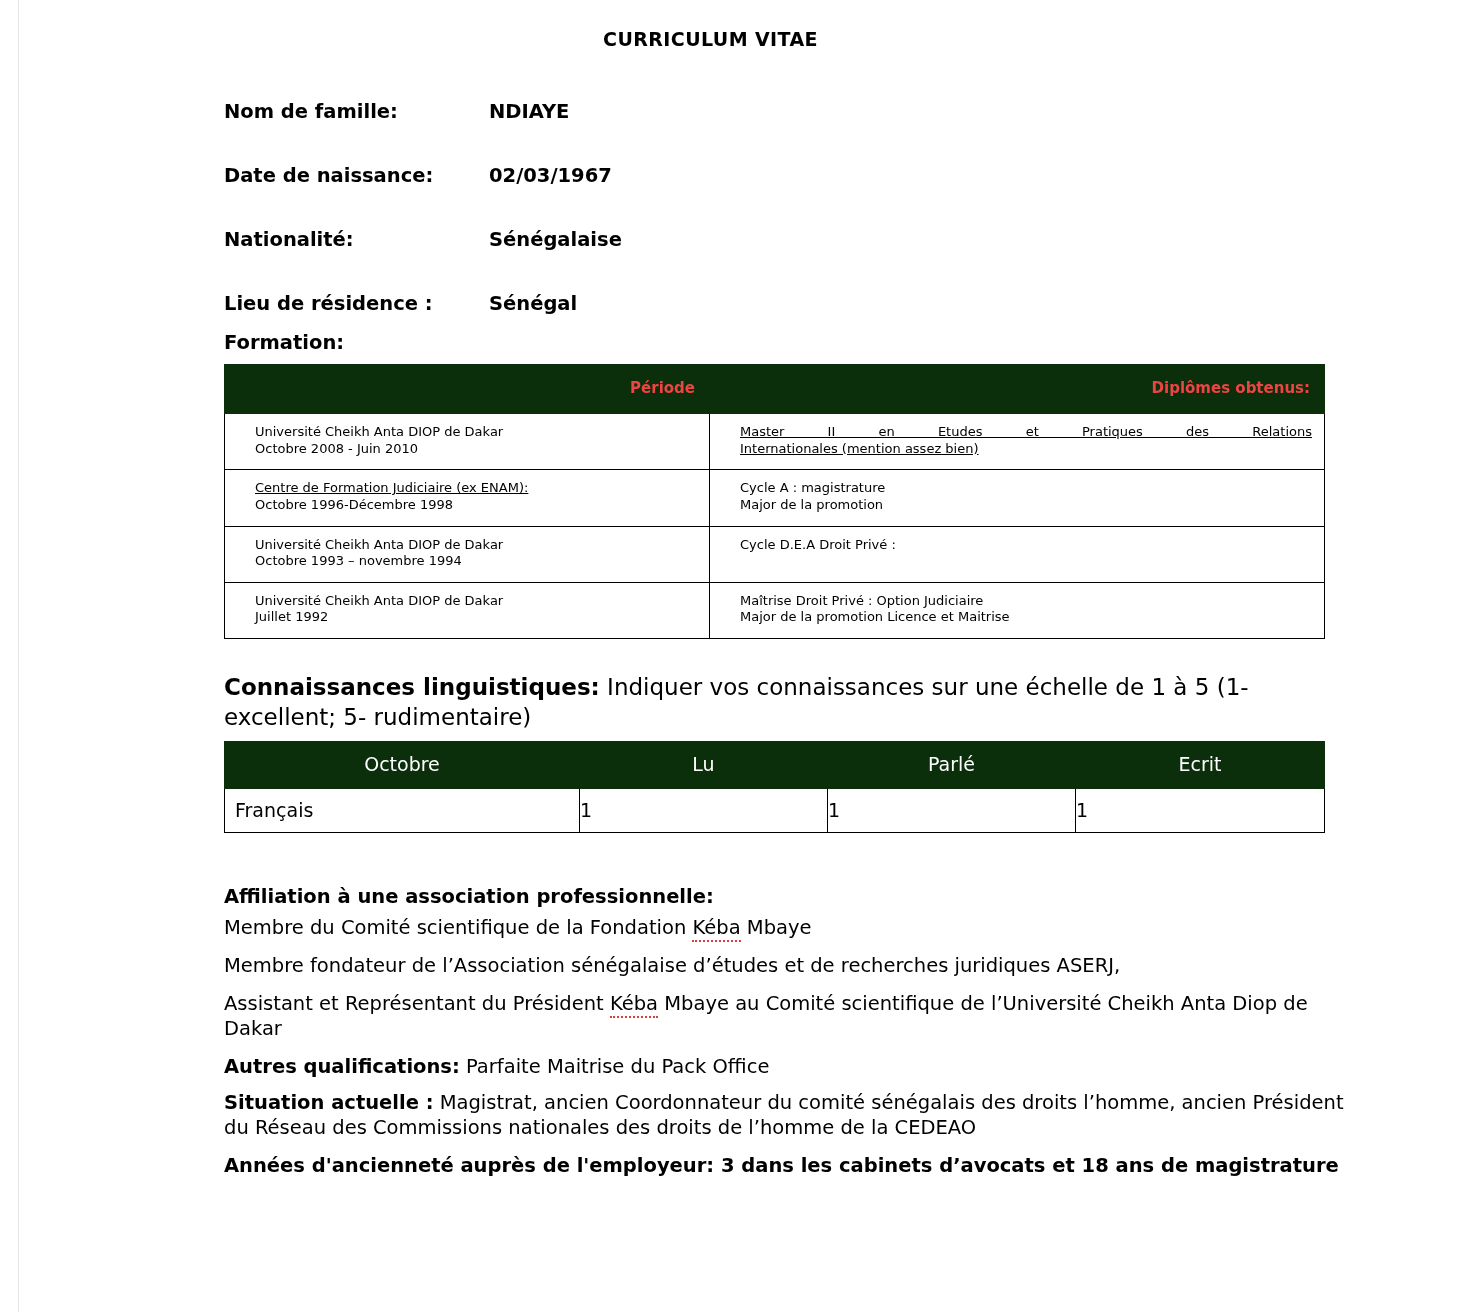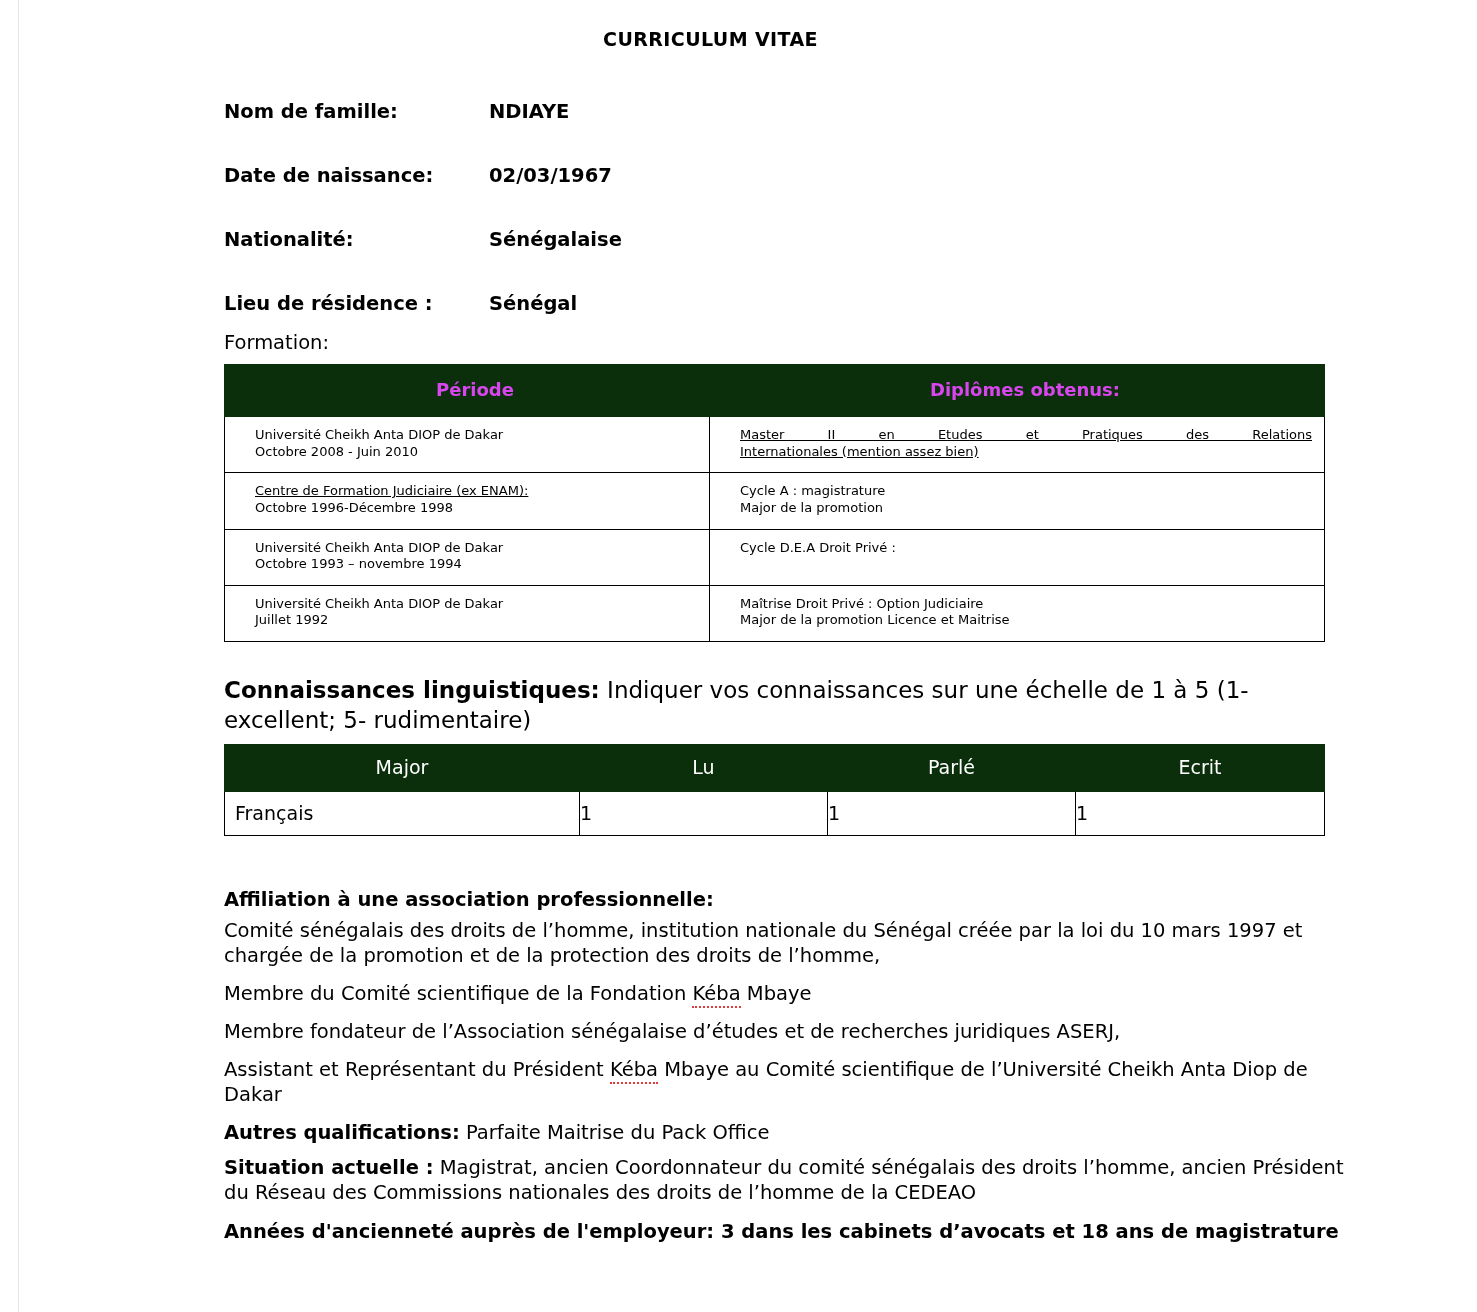--- a/index.html
+++ b/index.html
@@ -60,37 +60,37 @@
     flex: none;
     color: #000;
     margin-top: 28px;
   }
   .id-value {
     font-weight: bold;
     color: #000;
     white-space: pre;
   }
   .section-label {
-    font-weight: normal;
+    font-weight: bold;
     font-size: 19.5px;
     margin: 16px 0 10px 0;
   }
   table.grid {
     border-collapse: collapse;
     table-layout: fixed;
     margin-left: 0px;
     width: 1100px;
   }
   table.grid.formation { margin-left: 0; }
   table.grid th {
     background: #0b2e0b;
-    color: #d946ef;
-    font-weight: bold;
-    font-size: 18px;
-    text-align: center;
+    color: #ef4444;
+    font-weight: bold;
+    font-size: 15px;
+    text-align: right;
     padding: 14px 14px 16px 30px;
     border: 1px solid #0b2e0b;
     vertical-align: middle;
   }
   table.grid td {
     border: 1px solid #000000;
     padding: 10px 12px 12px 30px;
     font-size: 13px;
     vertical-align: top;
     line-height: 1.28;
@@ -246,41 +246,40 @@
 
     <table class="lang-table">
       <colgroup>
           <col style="width:355px">
           <col style="width:248px">
           <col style="width:248px">
           <col style="width:249px">
         </colgroup>
       <thead>
         <tr>
-          <th>Major</th>
+          <th>Octobre</th>
           <th>Lu</th>
           <th>Parlé</th>
           <th>Ecrit</th>
         </tr>
       </thead>
       <tbody>
         <tr>
           <td class="first">Français</td>
           <td>1</td>
           <td>1</td>
           <td>1</td>
         </tr>
       </tbody>
     </table>
 
     <div class="block-gap"></div>
 
     <div class="bold-head">Affiliation à une association professionnelle:</div>
 
-    <p class="body">Comité sénégalais des droits de l’homme,  institution nationale du Sénégal créée par la loi du 10 mars 1997 et chargée de la promotion et de la protection des droits de l’homme,</p>
     <p class="body">
       <span>Membre du Comité scientifique de la Fondation </span><span class="sp-err">Kéba</span><span> Mbaye</span>
     </p>
 
     <p class="body">Membre fondateur de l’Association sénégalaise d’études et de recherches juridiques ASERJ,</p>
 
     <p class="body">
       <span>Assistant et Représentant du Président </span><span class="sp-err">Kéba</span><span> Mbaye au Comité scientifique de l’Université Cheikh Anta Diop de Dakar</span>
     </p>
 

